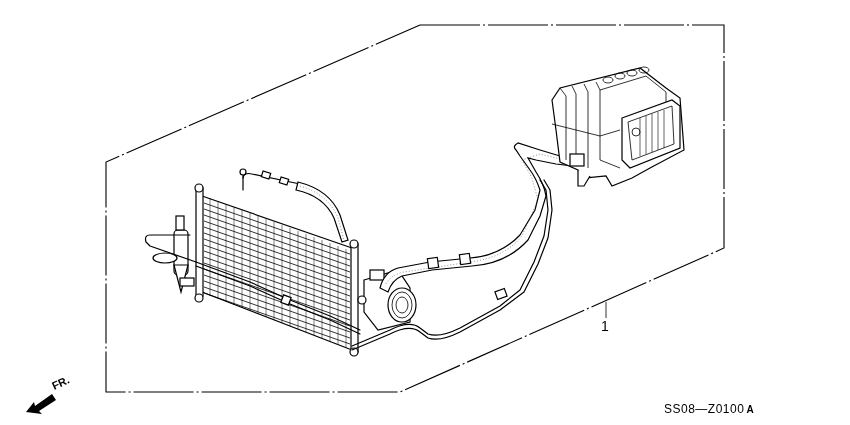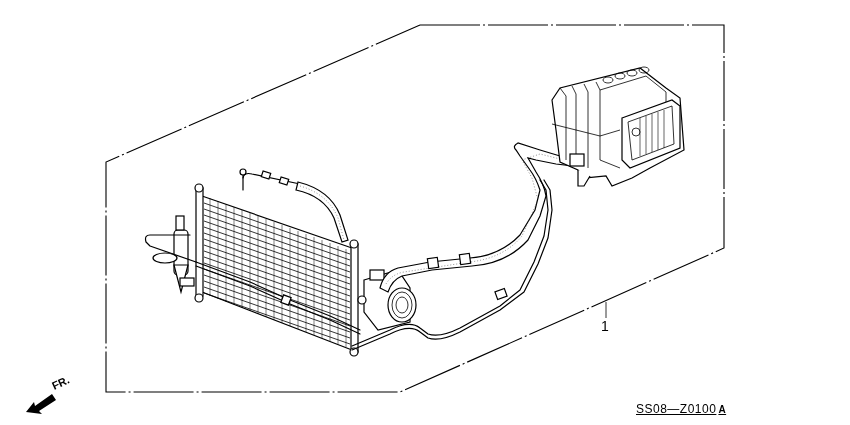--- a/index.html
+++ b/index.html
@@ -140,15 +140,15 @@
 
 </svg>
 
 <div class="label-num" style="left:601px; top:318px;">1</div>
 
 <svg class="fr" viewBox="0 0 60 40">
   <polygon points="4,34 12,24 13,28 30,16 34,22 17,33 20,36" fill="#000"></polygon>
 </svg>
 <div class="fr-text">FR.</div>
 
-<div class="code" style="left:636px; top:402px;text-decoration:underline;">
+<div class="code" style="left:664px; top:402px;">
   <span>SS08—Z0100</span><span class="rev">A</span>
 </div>
 
 </body></html>

